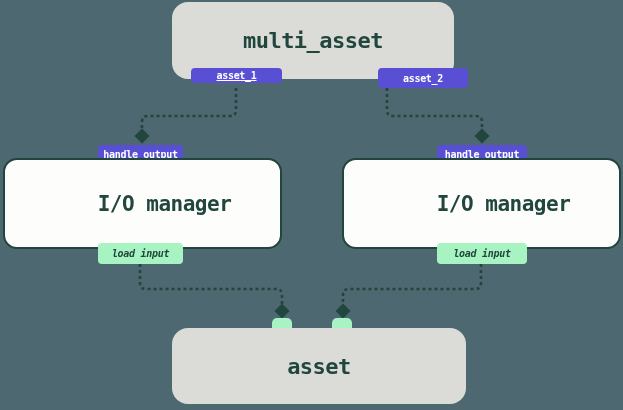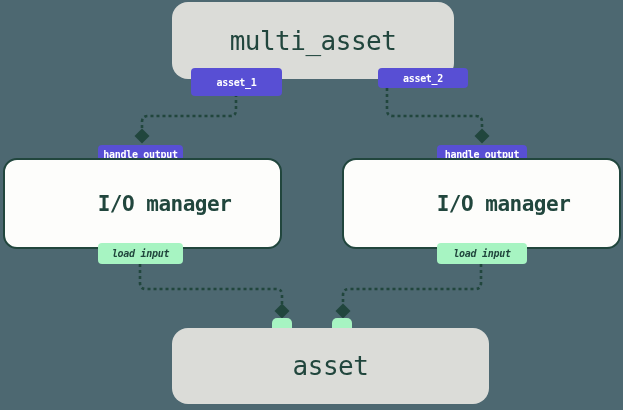--- a/index.html
+++ b/index.html
@@ -18,22 +18,22 @@
   
   .gray-node {
     background: var(--node-gray);
     border-radius: 16px;
     display: flex;
     align-items: center;
     justify-content: center;
   }
   .gray-node .node-title {
     color: var(--dark-green);
-    font-size: 26px;
-    font-weight: normal;
+    font-size: 22px;
+    font-weight: bold;
     letter-spacing: -0.5px;
     text-align: center;
   }
 
   
   .io-node {
     background: var(--node-white);
     border: 2.5px solid var(--dark-green);
     border-radius: 14px;
     display: flex;
@@ -101,21 +101,21 @@
     <g>
       <path class="edge" d="M481 264 L481 283 Q481 289 475 289 L349 289 Q343 289 343 295 L343 304"></path>
       <polygon class="arrowhead" points="343,303.5 350.5,311 343,318.5 335.5,311"></polygon>
     </g>
   </svg>
 
   <div class="abs gray-node" style="left:172px; top:2px; width:282px; height:77px;">
     <span class="node-title">multi_asset</span>
   </div>
 
-  <div class="abs badge indigo" style="left:191px; top:68px; width:91px; height:28px;">
+  <div class="abs badge indigo" style="left:191px; top:68px; width:91px; height:15px;text-decoration:underline;">
     <span>asset_1</span>
   </div>
   <div class="abs badge indigo" style="left:342px; top:68px; width:90px; height:20px;margin-left:36px;">
     <span>asset_2</span>
   </div>
 
   <div class="abs badge indigo" style="left:98px; top:145px; width:85px; height:19px;">
     <span>handle output</span>
   </div>
   <div class="abs io-node" style="left:3px; top:158px; width:279px; height:91px;">
@@ -131,17 +131,17 @@
   <div class="abs io-node" style="left:342px; top:158px; width:279px; height:91px;">
     <span class="node-title">I/O manager</span>
   </div>
   <div class="abs badge mint" style="left:437px; top:243px; width:90px; height:21px;">
     <span>load input</span>
   </div>
 
   <div class="abs input-handle" style="left:272px; top:318px;"></div>
   <div class="abs input-handle" style="left:332px; top:318px;"></div>
 
-  <div class="abs gray-node" style="left:172px; top:328px; width:317px; height:76px;">
+  <div class="abs gray-node" style="left:172px; top:328px; width:294px; height:76px;">
     <span class="node-title">asset</span>
   </div>
 
 </div>
 
 </body></html>

